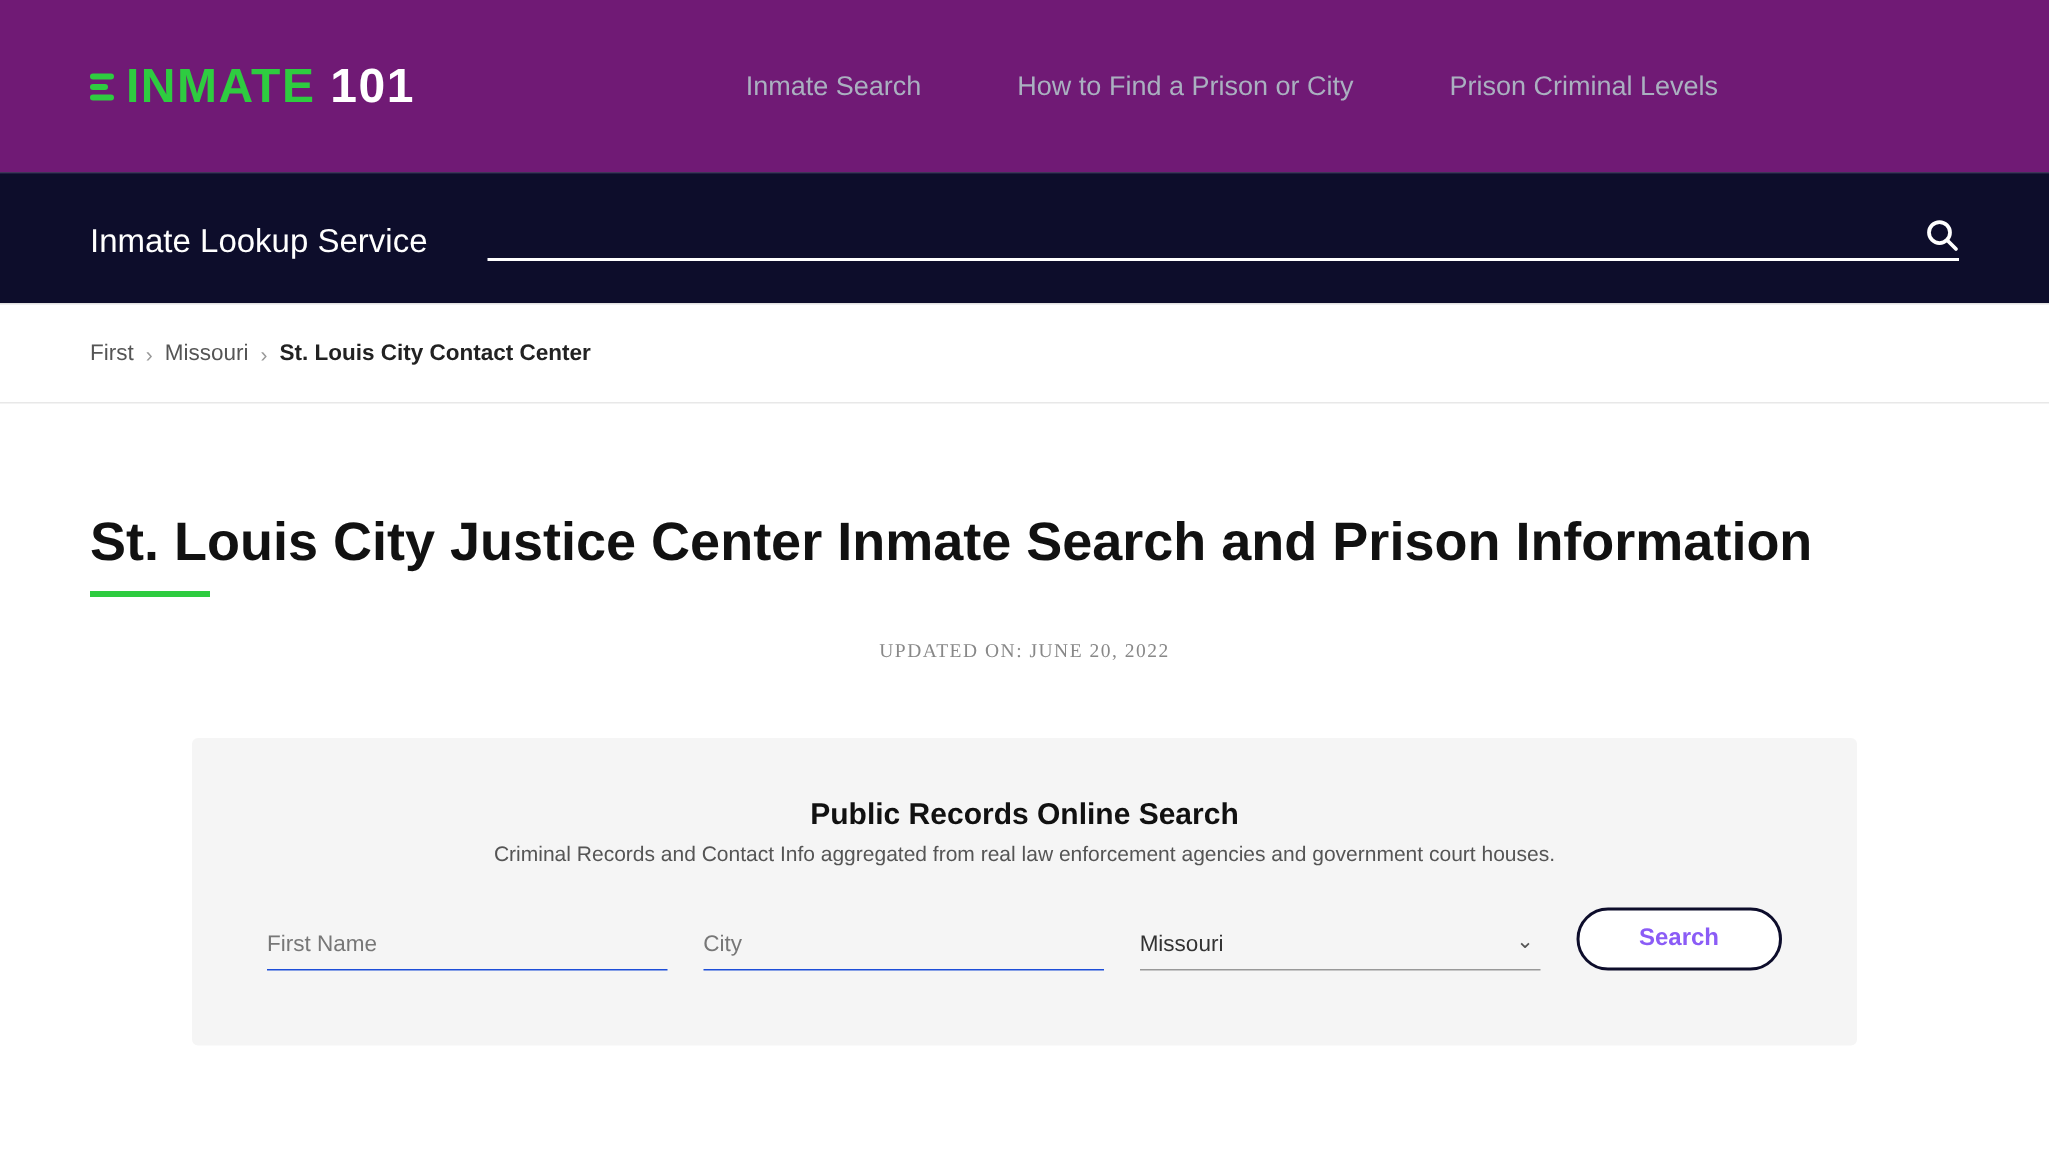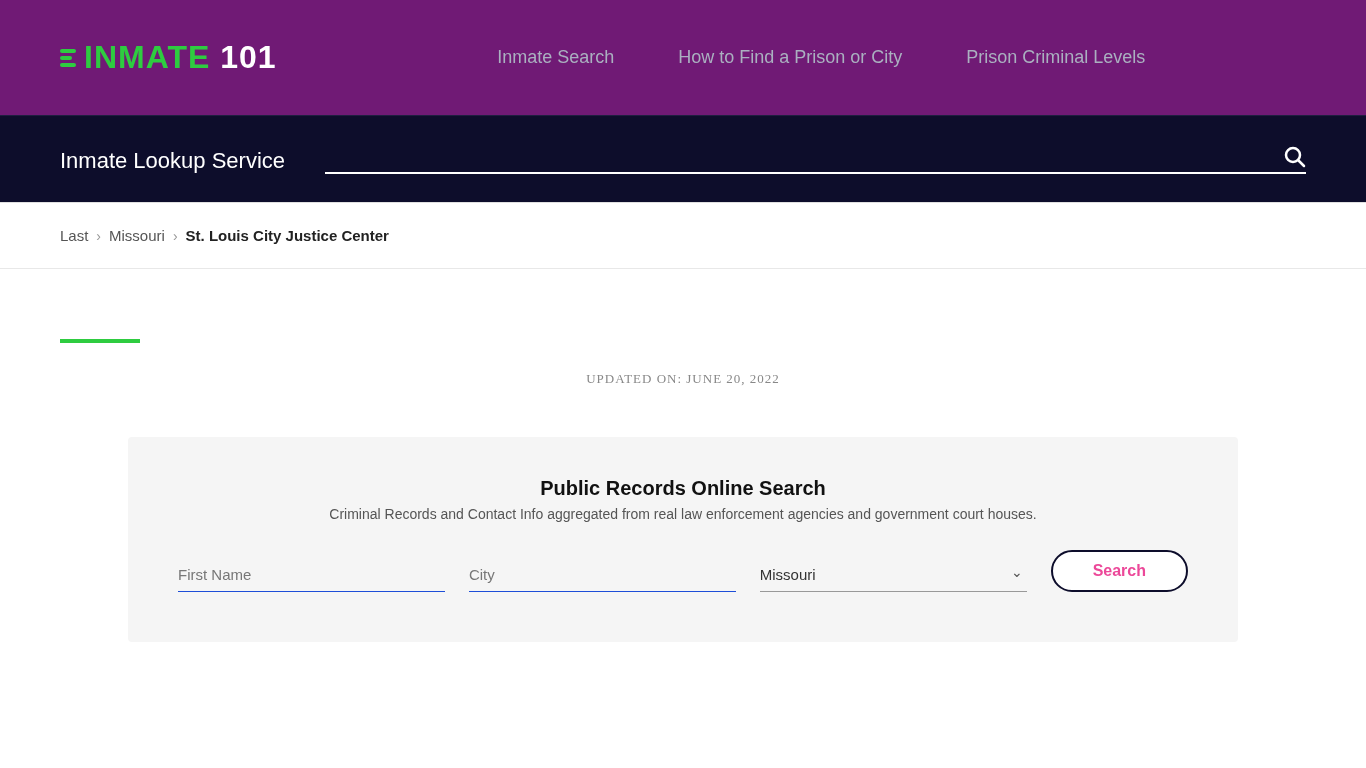--- a/index.html
+++ b/index.html
@@ -222,21 +222,21 @@
       position: absolute;
       right: 4px;
       bottom: 12px;
       font-size: 14px;
       color: #555;
       pointer-events: none;
     }
     .search-btn {
       background: #fff;
       border: 2px solid #0d0d2b;
-      color: #ec4899;
+      color: #8b5cf6;
       border-radius: 50px;
       padding: 10px 40px;
       font-size: 16px;
       font-weight: 600;
       cursor: pointer;
       white-space: nowrap;
       flex: 0 0 auto;
     }
   </style>
 </head>
@@ -269,30 +269,31 @@
         <circle cx="11" cy="11" r="7"></circle>
         <line x1="16.5" y1="16.5" x2="22" y2="22"></line>
       </svg>
     </button>
   </div>
 </div>
 
 <div class="divider"></div>
 
 <div class="breadcrumb-area">
-  <a class="breadcrumb-link">Last</a>
+  <a class="breadcrumb-link">First</a>
   <span class="breadcrumb-chevron">›</span>
   <a class="breadcrumb-link">Missouri</a>
   <span class="breadcrumb-chevron">›</span>
-  <span class="breadcrumb-current">St. Louis City Justice Center</span>
+  <span class="breadcrumb-current">St. Louis City Contact Center</span>
 </div>
 
 <div class="content-divider"></div>
 
 <div class="main-content">
+  <h1 class="page-title">St. Louis City Justice Center Inmate Search and Prison Information</h1>
   <div class="title-underline"></div>
   <p class="updated-text">
     <span>UPDATED ON: </span>
     <span>JUNE 20, 2022</span>
   </p>
 
   <div class="search-card">
     <div class="search-card-title">Public Records Online Search</div>
     <div class="search-card-subtitle">Criminal Records and Contact Info aggregated from real law enforcement agencies and government court houses.</div>
     <div class="search-form">

